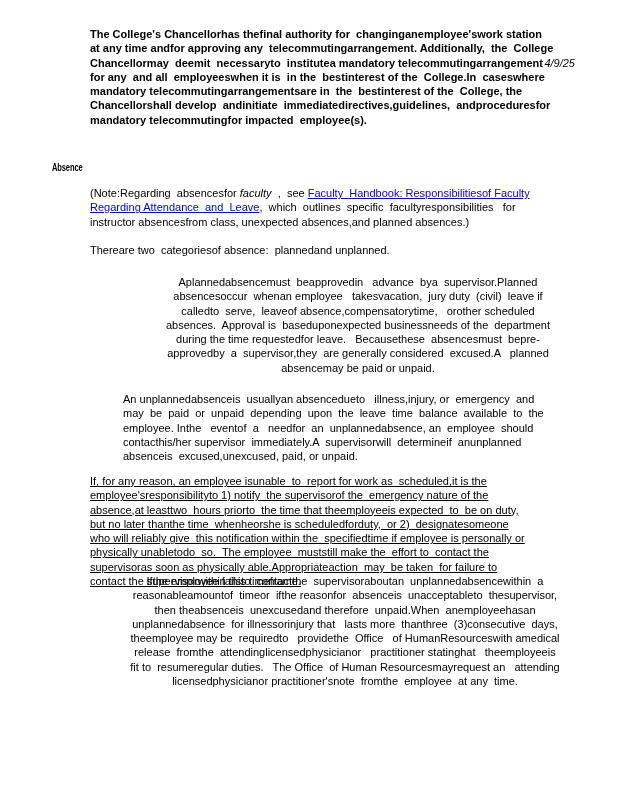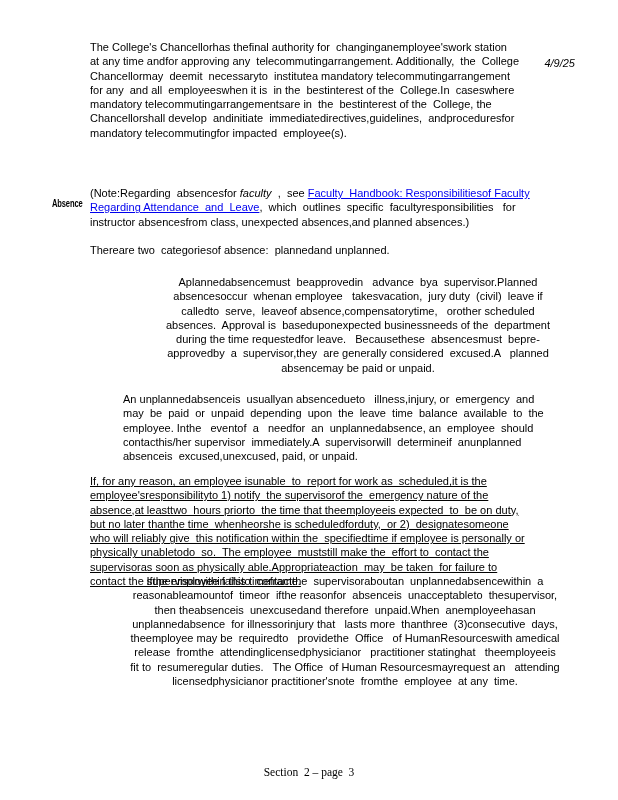--- a/index.html
+++ b/index.html
@@ -13,26 +13,25 @@
     line-height:14.3px;
     overflow:hidden;
   }
   .abs { position:absolute; }
   .pre { white-space:pre; }
   .date {
     top:15px; right:43px;
     font-style:italic;
     margin-top:41px;
   }
-  .para-chancellor { top:40px; left:90px; width:500px; }
+  .para-chancellor { top:27px; left:90px; width:500px;font-weight:bold; }
   .heading-absence {
     top:160px; left:52px;
     font-weight:bold;
     font-size:10.5px;
-    margin-top:36px;
   }
   .heading-absence .squeeze {
     display:inline-block;
     transform:scaleX(0.72);
     transform-origin:0 50%;
     letter-spacing:-0.2px;
   }
   .para-note { top:186px; left:90px; width:500px; }
   .italic { font-style:italic; }
   .doc-link { color:#0000EE; text-decoration:underline; cursor:pointer; }
@@ -96,15 +95,14 @@
 
   <div class="abs para-fails pre">Ifthe employee failsto  contactthe  supervisoraboutan  unplannedabsencewithin  a
 reasonableamountof  timeor  ifthe reasonfor  absenceis  unacceptableto  thesupervisor,
 then theabsenceis  unexcusedand therefore  unpaid.When  anemployeehasan
 unplannedabsence  for illnessorinjury that   lasts more  thanthree  (3)consecutive  days,
 theemployee may be  requiredto   providethe  Office   of HumanResourceswith amedical
 release  fromthe  attendinglicensedphysicianor   practitioner statinghat   theemployeeis
 fit to  resumeregular duties.   The Office  of Human Resourcesmayrequest an   attending
 licensedphysicianor practitioner'snote  fromthe  employee  at any  time.</div>
 
-  <div class="abs footer pre">Section  2 – page  3</div>
 
 </div>
 
 </body></html>

